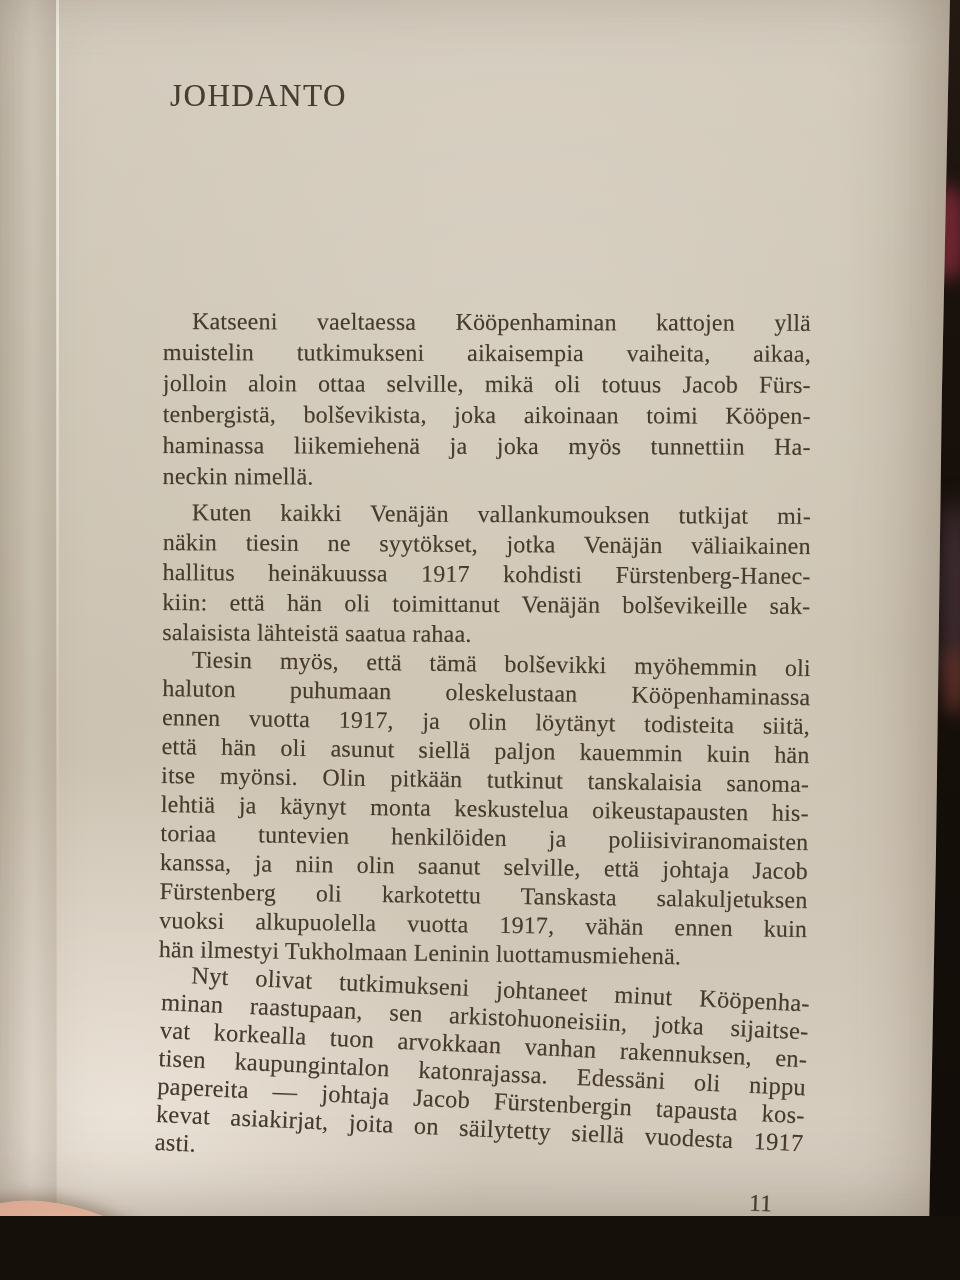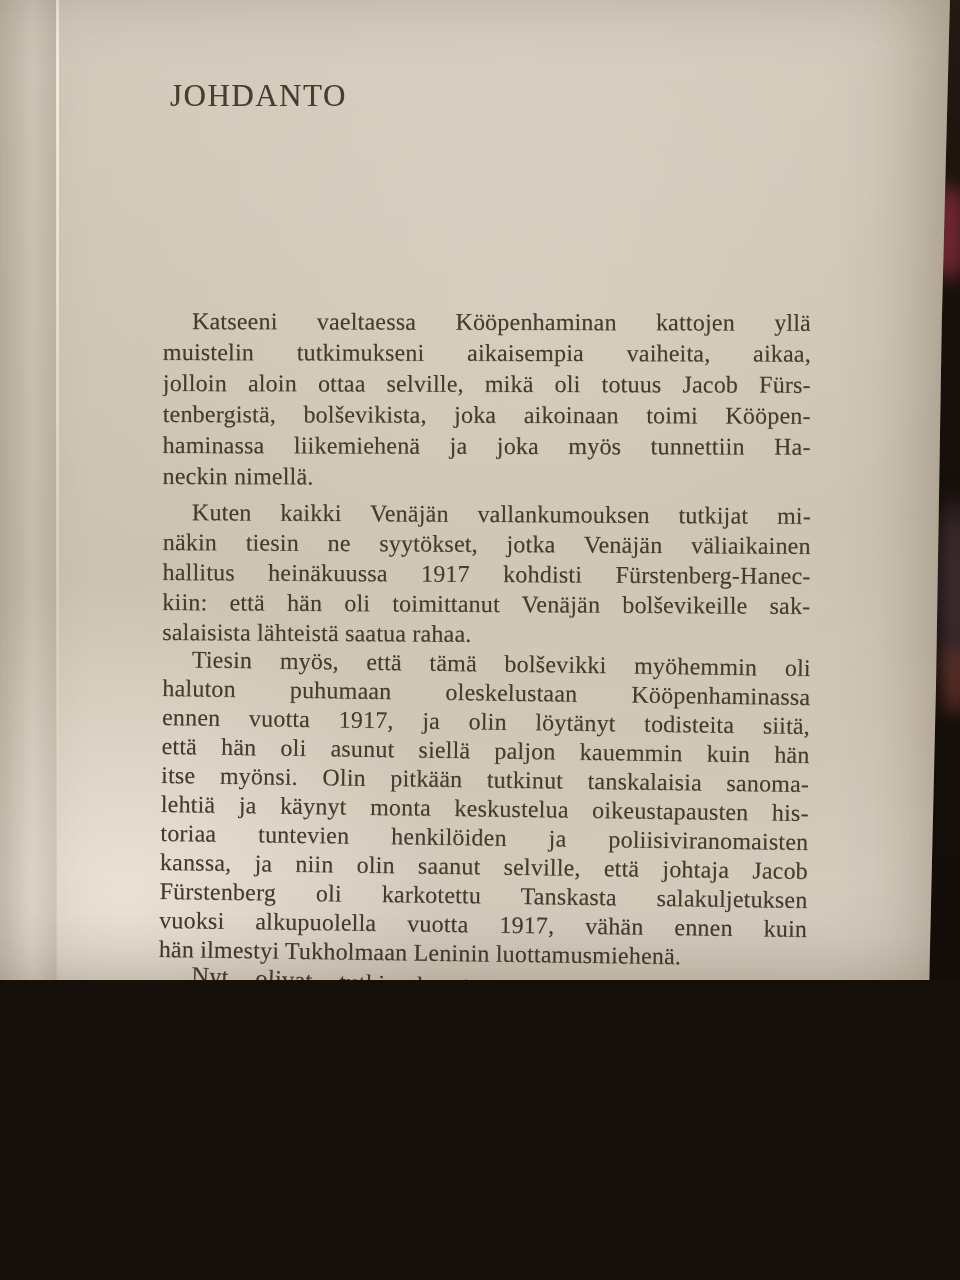--- a/index.html
+++ b/index.html
@@ -2,21 +2,21 @@
 <html><head>
 <meta charset="utf-8">
 <style>
   html, body {
     margin: 0; padding: 0;
     width: 960px; height: 1280px;
     overflow: hidden;
     background: #16100a;
     font-family: "Liberation Serif", serif;
   }
-  .scene { position: relative; width: 960px; height: 980px; background:
+  .scene { position: relative; width: 960px; height: 1216px; background:
     linear-gradient(180deg, #241a12 0%, #17100b 30%, #120d08 100%); text-decoration: underline; }
 
   
   .blob { position: absolute; pointer-events: none; }
   .blob-red   { right: -6px; top: 185px; width: 34px; height: 95px;  background: #702632; border-radius: 45%; filter: blur(9px); }
   .blob-plum  { right: -8px; top: 500px; width: 26px; height: 180px; background: #463038; border-radius: 45%; filter: blur(11px); }
   .blob-rust  { right: -6px; top: 645px; width: 22px; height: 70px;  background: #5e3128; border-radius: 45%; filter: blur(9px); }
 
   
   .page {

